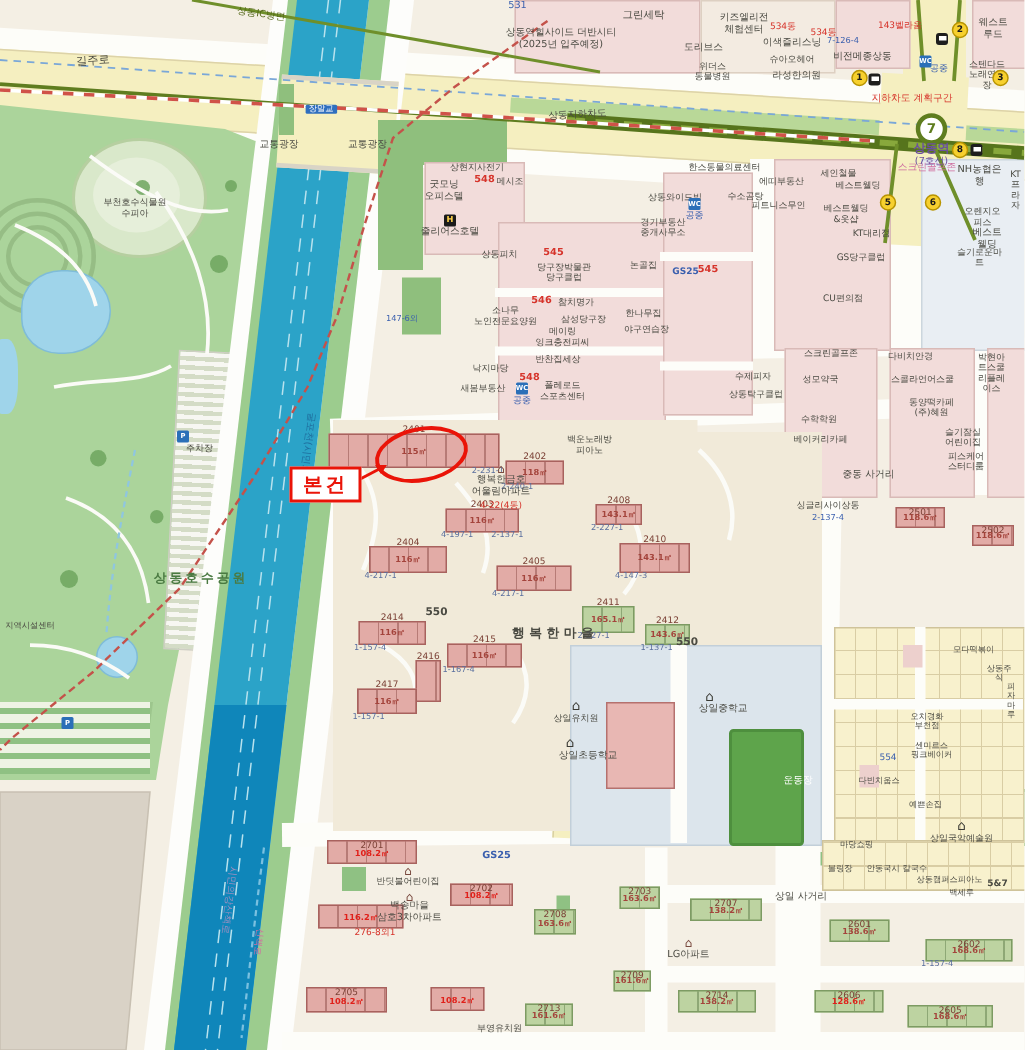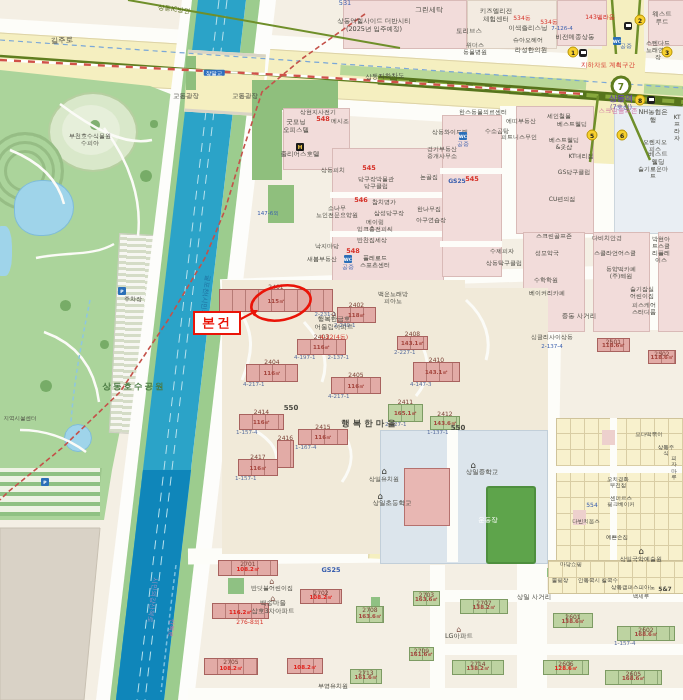--- a/index.html
+++ b/index.html
@@ -431,21 +431,21 @@
       <div class="lb" style="left: 546px; top: 280px; color: rgb(74, 74, 66); font-size: 6px;">수학학원</div>
       <div class="lb" style="left: 547px; top: 293px; color: rgb(74, 74, 66); font-size: 6px;">베이커리카페</div>
       <div class="lb" style="left: 552px; top: 337px; color: rgb(74, 74, 66); font-size: 6px;">싱글리사이상동</div>
       <div class="lb" style="left: 552px; top: 346px; color: rgb(58, 95, 174); font-size: 5.5px;">2-137-4</div>
       <div class="lb" style="left: 291px; top: 408px; color: rgb(74, 74, 66); font-size: 7px; font-weight: bold;">550</div>
       <div class="lb" style="left: 458px; top: 428px; color: rgb(74, 74, 66); font-size: 7px; font-weight: bold;">550</div>
       <div class="lb" style="left: 370px; top: 423px; color: rgb(74, 74, 66); font-size: 8.5px; font-weight: bold; letter-spacing: 3px;">행복한마을</div>
       <div class="lb" style="left: 384px; top: 479px; color: rgb(74, 74, 66); font-size: 6px;">상일유치원</div>
       <div class="lb" style="left: 392px; top: 504px; color: rgb(74, 74, 66); font-size: 6.5px;">상일초등학교</div>
       <div class="lb" style="left: 482px; top: 473px; color: rgb(74, 74, 66); font-size: 6.5px;">상일중학교</div>
-      <div class="lb" style="left: 488px; top: 521px; color: rgb(255, 255, 255); font-size: 6.5px;">운동장</div>
+      <div class="lb" style="left: 532px; top: 521px; color: rgb(255, 255, 255); font-size: 6.5px;">운동장</div>
       <div class="lb" style="left: 641px; top: 559px; color: rgb(74, 74, 66); font-size: 6px;">상일국악예술원</div>
       <div class="lb" style="left: 133px; top: 299px; color: rgb(74, 74, 66); font-size: 6px;">주차장</div>
       <div class="lb" style="left: 134px; top: 386px; color: rgb(74, 122, 66); font-size: 8.5px; font-weight: bold; letter-spacing: 2px;">상동호수공원</div>
       <div class="lb" style="left: 90px; top: 139px; color: rgb(74, 74, 66); font-size: 6px;">부천호수식물원
 수피아</div>
       <div class="lb" style="left: 20px; top: 418px; color: rgb(74, 74, 66); font-size: 5.5px;">지역시설센터</div>
       <div class="lb" style="left: 204px; top: 300px; color: rgb(31, 111, 159); font-size: 6.5px; transform: translate(-50%, -50%) rotate(97deg);">굴포천(시민의강)</div>
       <div class="lb" style="left: 152px; top: 600px; color: rgb(155, 143, 192); font-size: 6.5px; transform: translate(-50%, -50%) rotate(97deg);">시민의강산책로</div>
       <div class="lb" style="left: 172px; top: 628px; color: rgb(208, 112, 160); font-size: 6px; transform: translate(-50%, -50%) rotate(97deg);">산책로</div>
       <div class="lb" style="left: 331px; top: 571px; color: rgb(58, 95, 174); font-size: 6.5px; font-weight: bold;">GS25</div>

